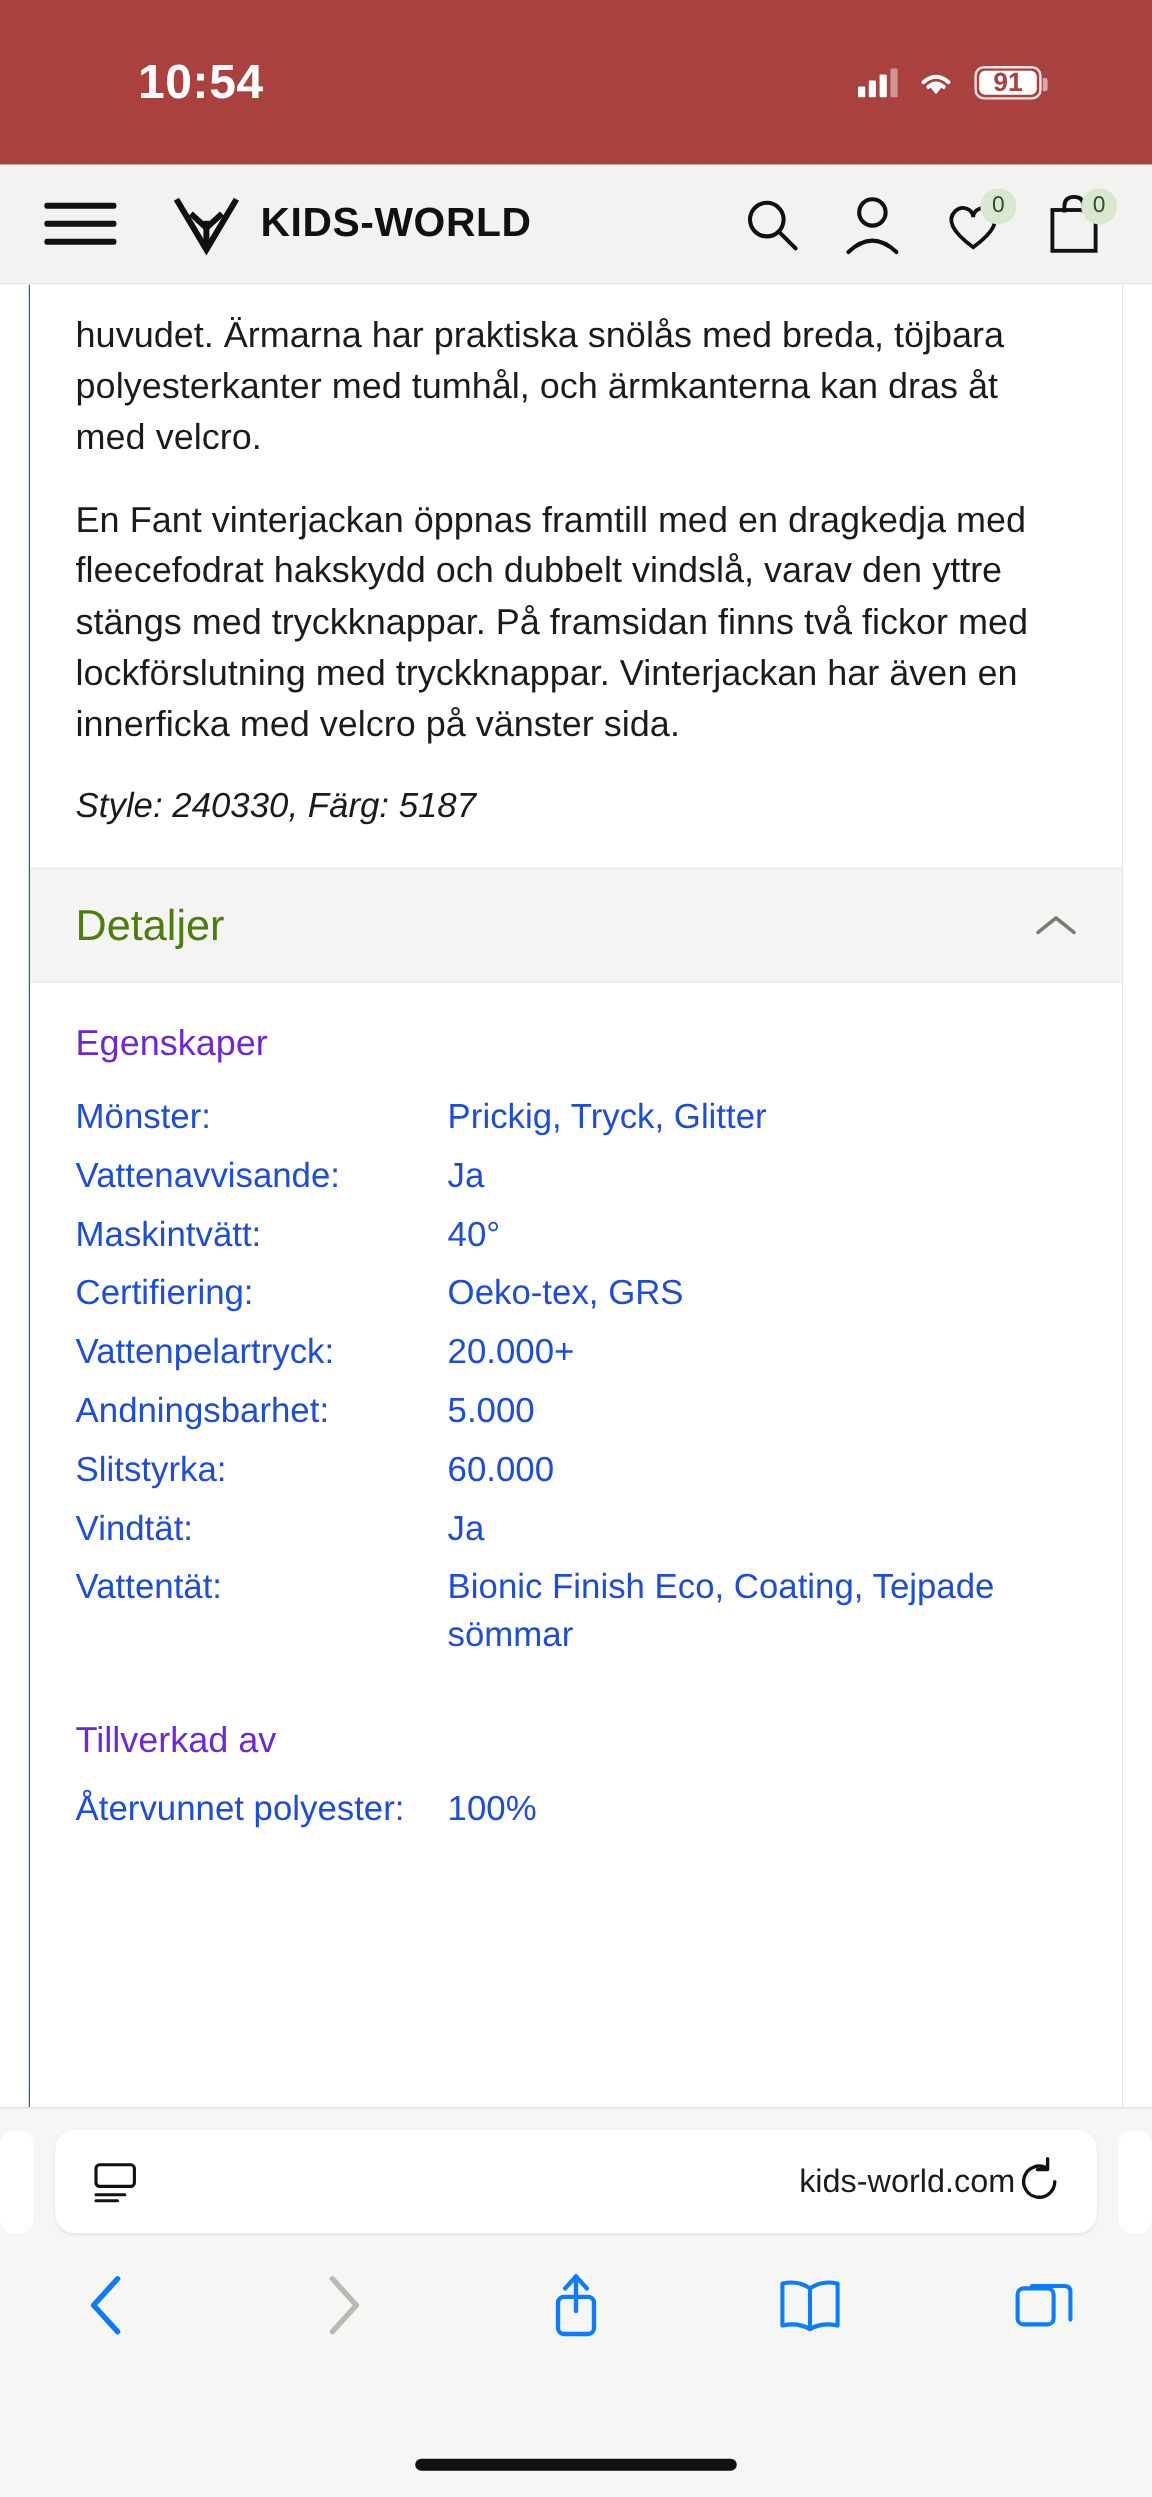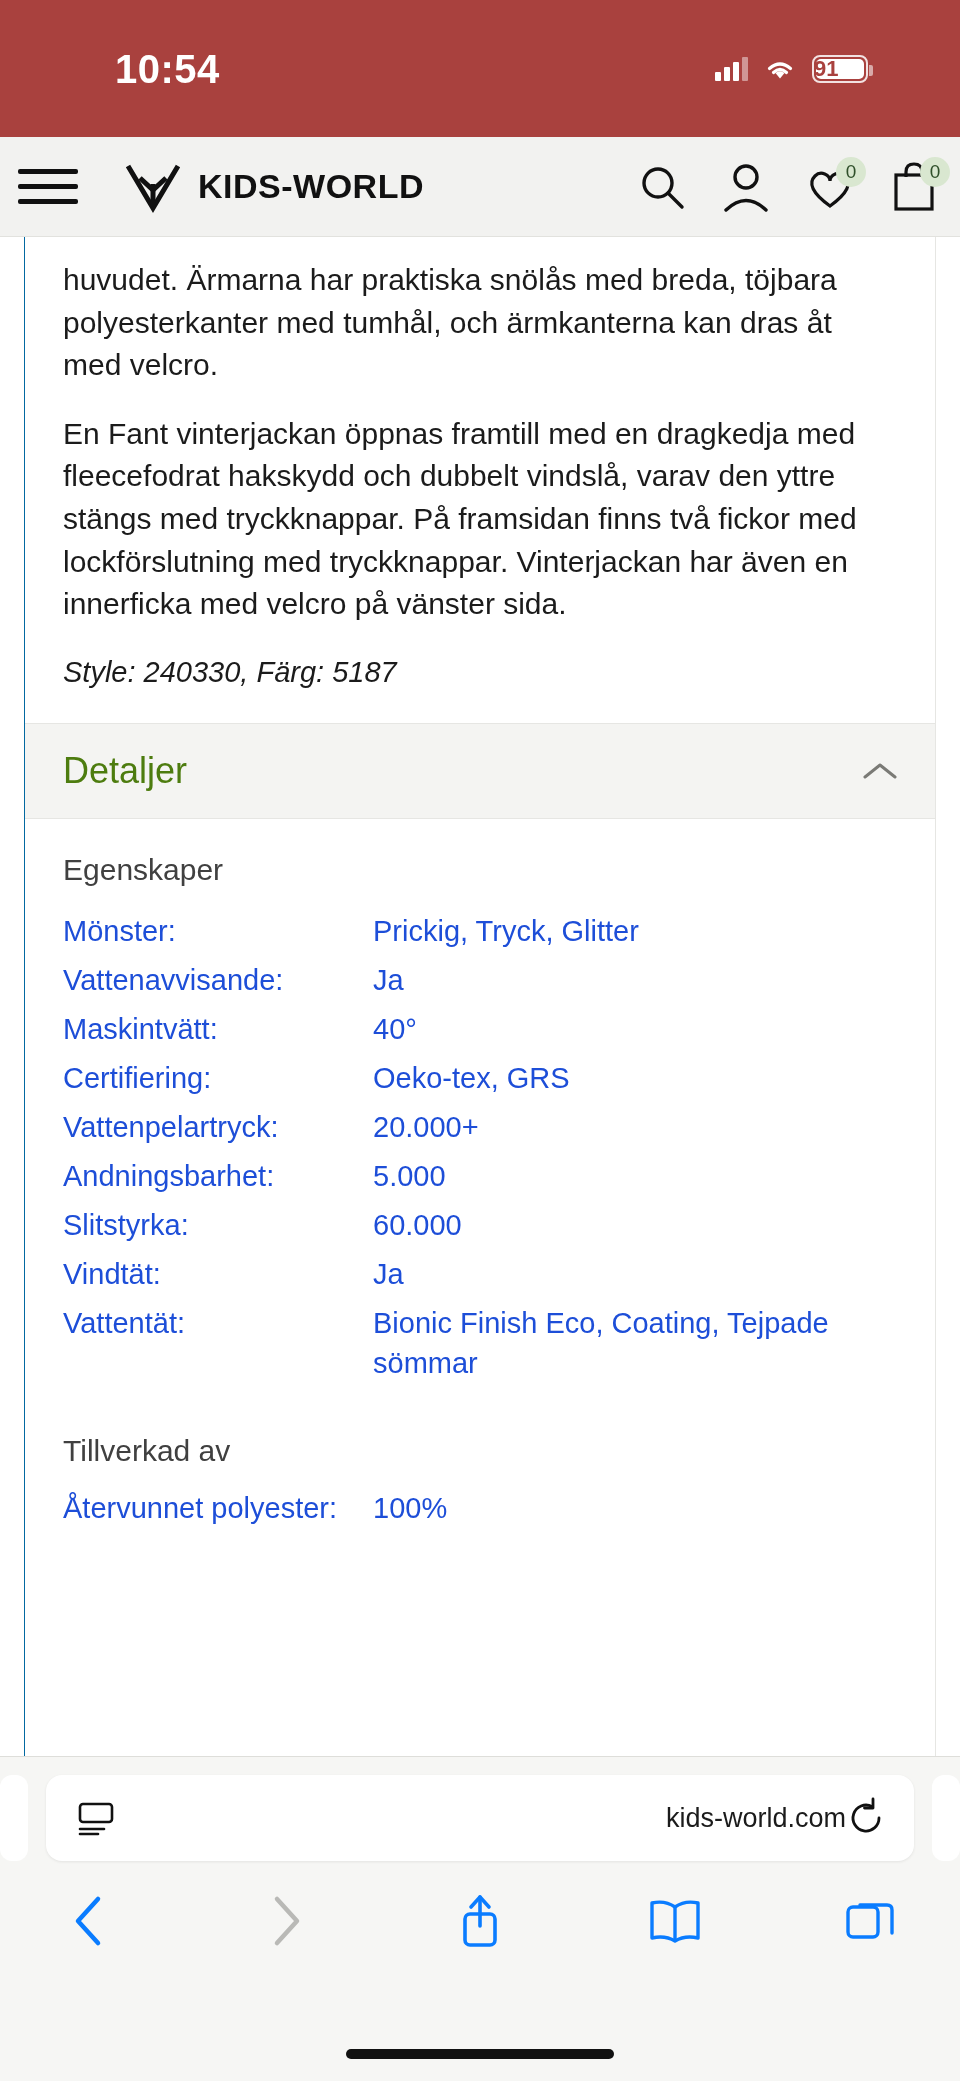--- a/index.html
+++ b/index.html
@@ -44,21 +44,21 @@
   .sig-bars i:nth-child(1) { height: 9px; }
   .sig-bars i:nth-child(2) { height: 14px; }
   .sig-bars i:nth-child(3) { height: 19px; }
   .sig-bars i:nth-child(4) { height: 24px; background: rgba(255,255,255,0.45); }
   .wifi-icon { width: 32px; height: 24px; position: relative; }
   .battery {
     width: 56px; height: 28px;
     border: 2px solid rgba(255,255,255,0.85);
     border-radius: 8px;
     position: relative;
-    display: flex; align-items: center; justify-content: flex-start;
+    display: flex; align-items: center; justify-content: center;
   }
   .battery::after {
     content: "";
     position: absolute;
     right: -7px; top: 8px;
     width: 4px; height: 11px;
     background: rgba(255,255,255,0.55);
     border-radius: 0 2px 2px 0;
   }
   .battery .fill {
@@ -72,21 +72,21 @@
     font-weight: bold;
     z-index: 2;
   }
 
   
   .site-header {
     height: 100px;
     background: #f2f2f0;
     display: flex;
     align-items: center;
-    padding: 0 18px;
+    padding: 0 37px;
     border-bottom: 1px solid #e2e2de;
   }
   .hamburger { width: 60px; display: flex; flex-direction: column; gap: 10px; cursor: pointer; }
   .hamburger i { display: block; height: 5px; background: #111; border-radius: 2px; }
   .brand { display: flex; align-items: center; gap: 14px; margin-left: 44px; }
   .brand-mark { width: 62px; height: 58px; }
   .brand-name {
     font-size: 34px;
     font-weight: bold;
     letter-spacing: 0.5px;
@@ -144,21 +144,21 @@
     padding: 0 38px;
     cursor: pointer;
   }
   .accordion-title { font-size: 36px; color: #4d7c0f; }
   .chevron { margin-left: auto; width: 34px; height: 20px; }
 
   .specs { padding: 34px 38px 0 38px; }
   .specs h3 {
     font-size: 30px;
     font-weight: normal;
-    color: #404040;
+    color: #6d28d9;
     margin-bottom: 24px;
   }
   table.spec-table { width: 100%; border-collapse: collapse; }
   table.spec-table td {
     font-size: 29px;
     color: #1d4ed8;
     padding: 0 0 9px 0;
     vertical-align: top;
     line-height: 1.38;
   }

